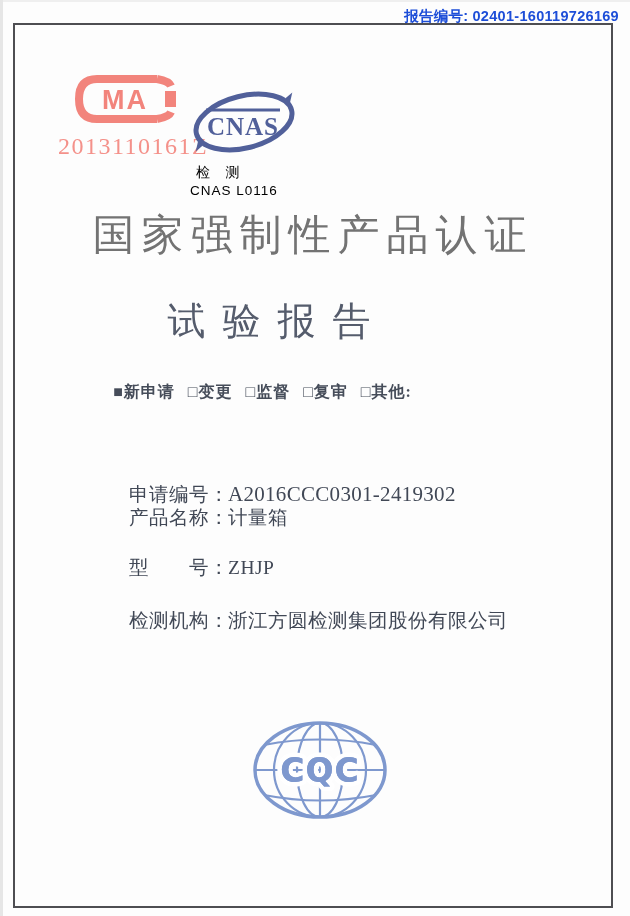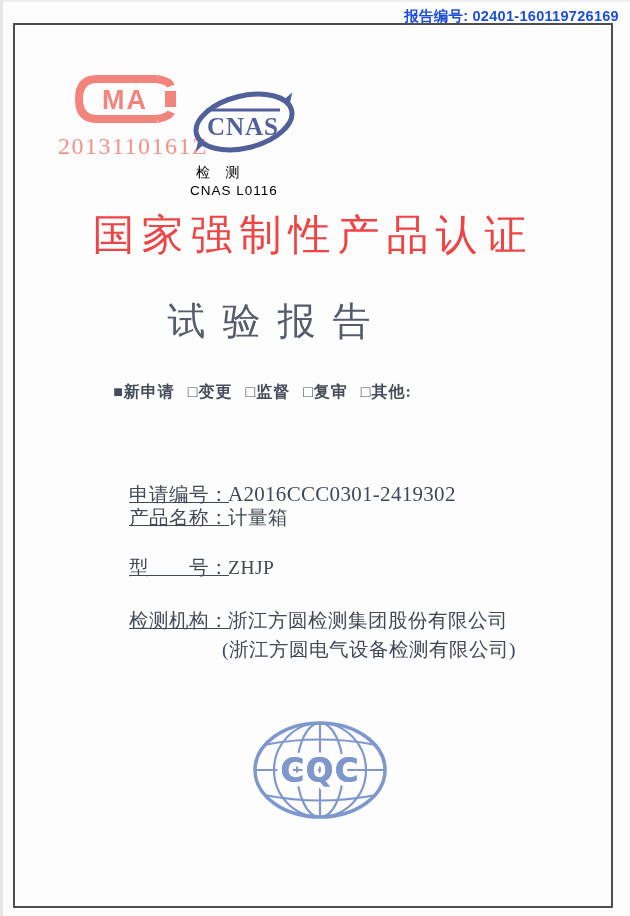--- a/index.html
+++ b/index.html
@@ -37,21 +37,21 @@
   .cnas{position:absolute;left:190px;top:85px;width:110px;color:#000000;}
   .cnas .cnas-jiance{font-size:14px;letter-spacing:6px;margin-top:1px;padding-left:6px;}
   .cnas .cnas-no{font-size:13.5px;font-weight:normal;letter-spacing:1px;
     font-family:"Liberation Sans","DejaVu Sans",sans-serif;margin-top:1px;}
 
   .cqc{position:absolute;left:250px;top:718px;width:140px;height:104px;}
 
   
   .title1{
     position:absolute;left:13px;top:207px;width:600px;
-    text-align:center;font-size:42px;letter-spacing:7px;color:#ef4444;
+    text-align:center;font-size:42px;letter-spacing:7px;color:#737373;
     font-weight:normal;
   }
   .title2{
     position:absolute;left:13px;top:296px;width:512px;
     text-align:center;font-size:38px;letter-spacing:17px;color:#555c6c;
     text-indent:17px; 
   }
 
   
   .apptype{
@@ -59,21 +59,21 @@
     display:flex;justify-content:center;gap:13px;
     font-size:16px;font-weight:bold;color:#454c59;letter-spacing:1px;
   }
 
   
   .field-row{
     position:absolute;left:129px;
     font-size:19.5px;color:#414856;white-space:nowrap;
     letter-spacing:.5px;
   }
-  .field-row .flabel{display:inline-block;width:99px;letter-spacing:.5px;text-decoration:underline;}
+  .field-row .flabel{display:inline-block;width:99px;letter-spacing:.5px;}
   .field-row .fvalue{display:inline-block;}
   .row-appno{top:449px;}
   .row-appno .fvalue{font-size:21px;letter-spacing:.3px;margin-top:33px;}
   .row-product{top:504px;}
   .row-model{top:554px;}
   .row-agency{top:606px;line-height:29px;}
   .row-agency .fvalue{vertical-align:top;}
   .row-agency .agency-line2{display:block;margin-left:-6px;}
 </style>
 </head>
@@ -130,21 +130,21 @@
 
 <div class="field-row row-product">
   <span class="flabel">产品名称：</span><span class="fvalue">计量箱</span>
 </div>
 
 <div class="field-row row-model">
   <span class="flabel">型　　号：</span><span class="fvalue">ZHJP</span>
 </div>
 
 <div class="field-row row-agency">
-  <span class="flabel">检测机构：</span><span class="fvalue"><span>浙江方圆检测集团股份有限公司</span><span class="agency-line2">(浙江方圆电气设备检测有限公司)</span></span>
+  <span class="flabel">检测机构：</span><span class="fvalue"><span>浙江方圆检测集团股份有限公司</span></span>
 </div>
 
 <div class="cqc">
   <svg width="140" height="104" viewBox="0 0 140 104">
     <g stroke="#7e98ce" fill="none">
       <ellipse cx="70" cy="52" rx="65" ry="47" stroke-width="3.5"></ellipse>
       <ellipse cx="70" cy="52" rx="46" ry="47" stroke-width="2.2"></ellipse>
       <ellipse cx="70" cy="52" rx="23" ry="47" stroke-width="2.2"></ellipse>
       <line x1="70" y1="5" x2="70" y2="99" stroke-width="2.2"></line>
       <line x1="5" y1="52" x2="135" y2="52" stroke-width="2.2"></line>

